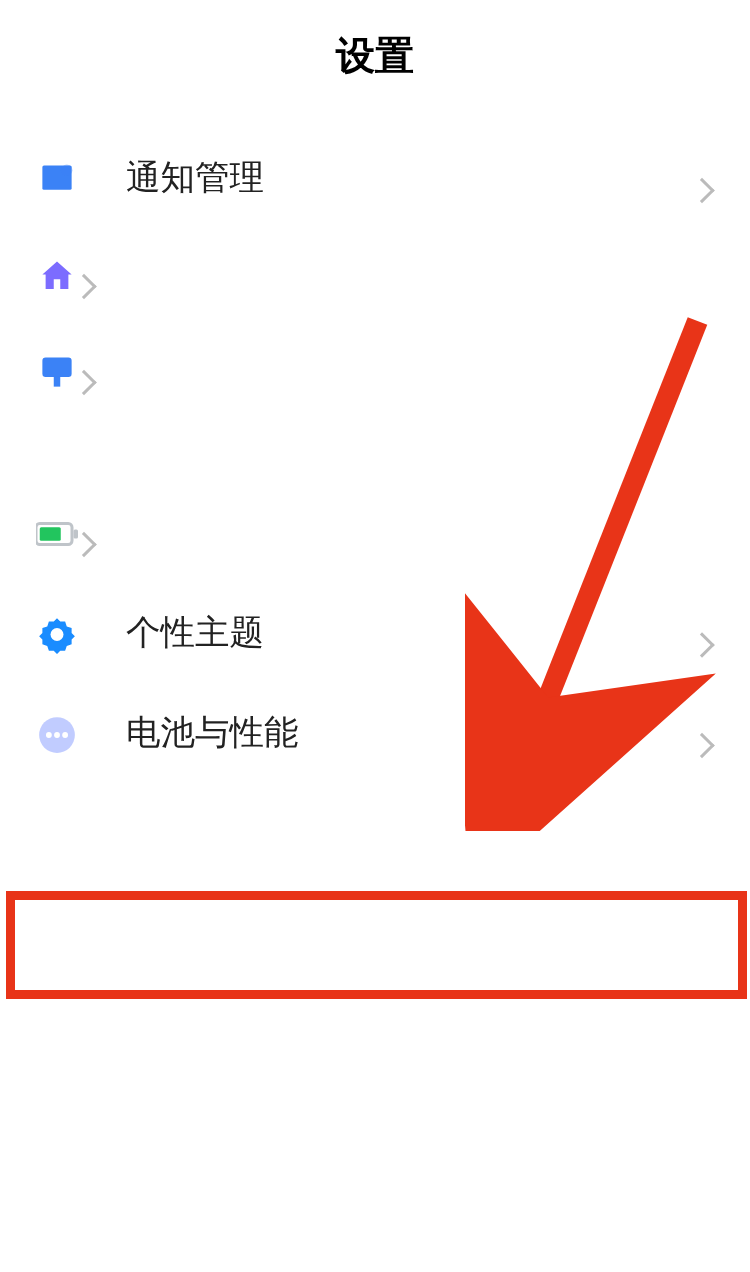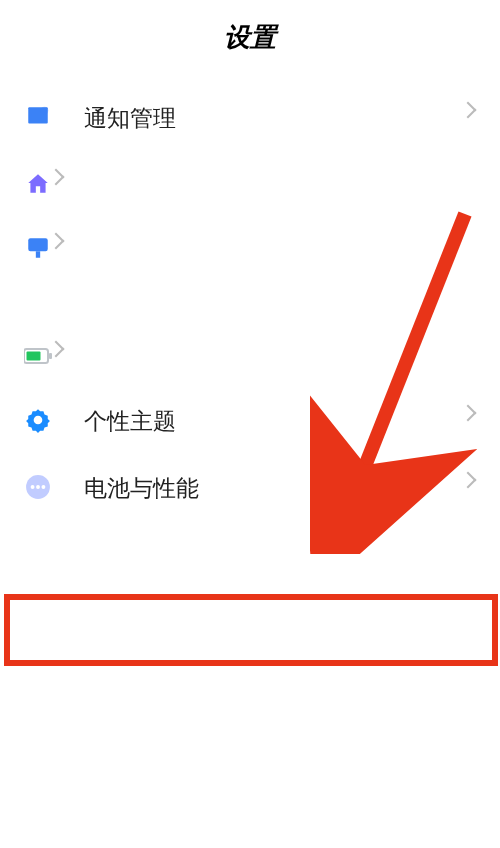--- a/index.html
+++ b/index.html
@@ -8,36 +8,35 @@
       height: 848px;
       background: #fff;
       font-family: -apple-system, BlinkMacSystemFont, "PingFang SC", "Microsoft YaHei", sans-serif;
       position: relative;
       overflow: hidden;
     }
     .header {
       width: 100%;
       text-align: center;
       padding: 20px 0 30px 0;
-      font-style: italic;
     }
     .header-title {
       font-size: 26px;
       font-weight: 600;
       color: #000;
     }
     .list {
       width: 100%;
     }
     .group-gap {
       height: 44px;
     }
     .item {
       display: flex;
-      align-items: flex-start;
+      align-items: flex-end;
       padding: 18px 22px 18px 24px;
       position: relative;
     }
     .item-icon {
       width: 28px;
       height: 28px;
       display: flex;
       align-items: center;
       justify-content: center;
       flex-shrink: 0;

